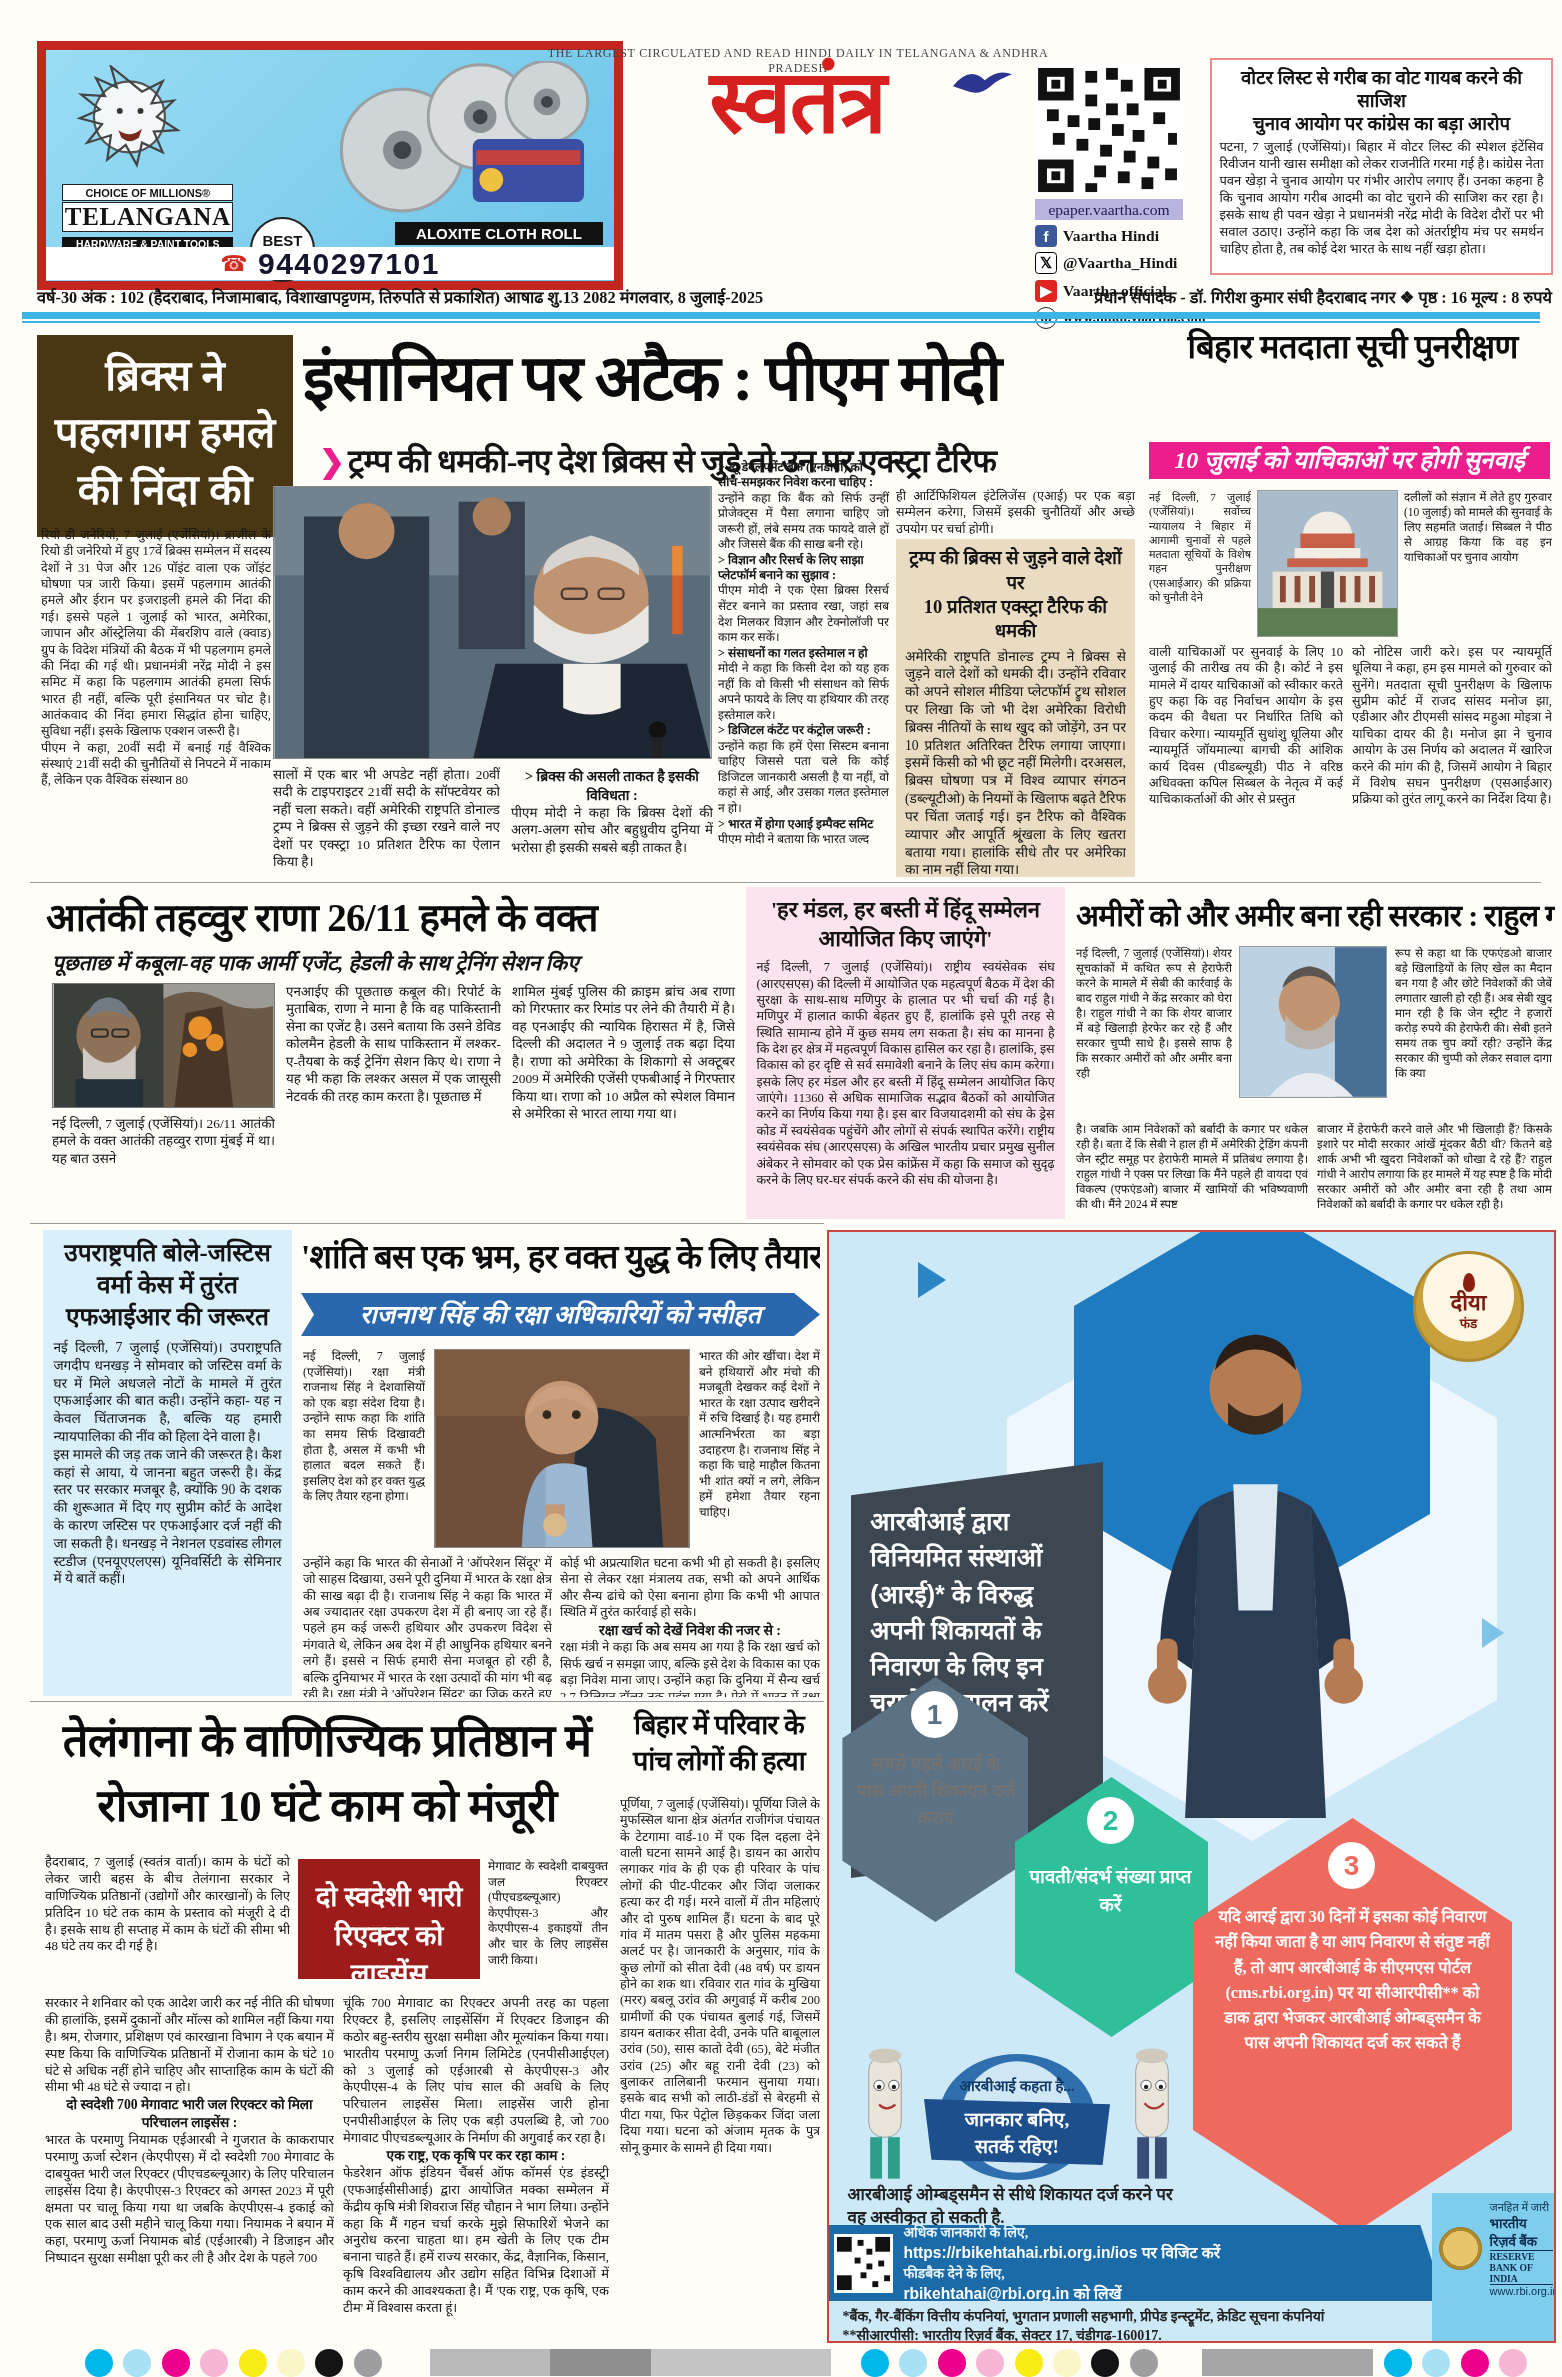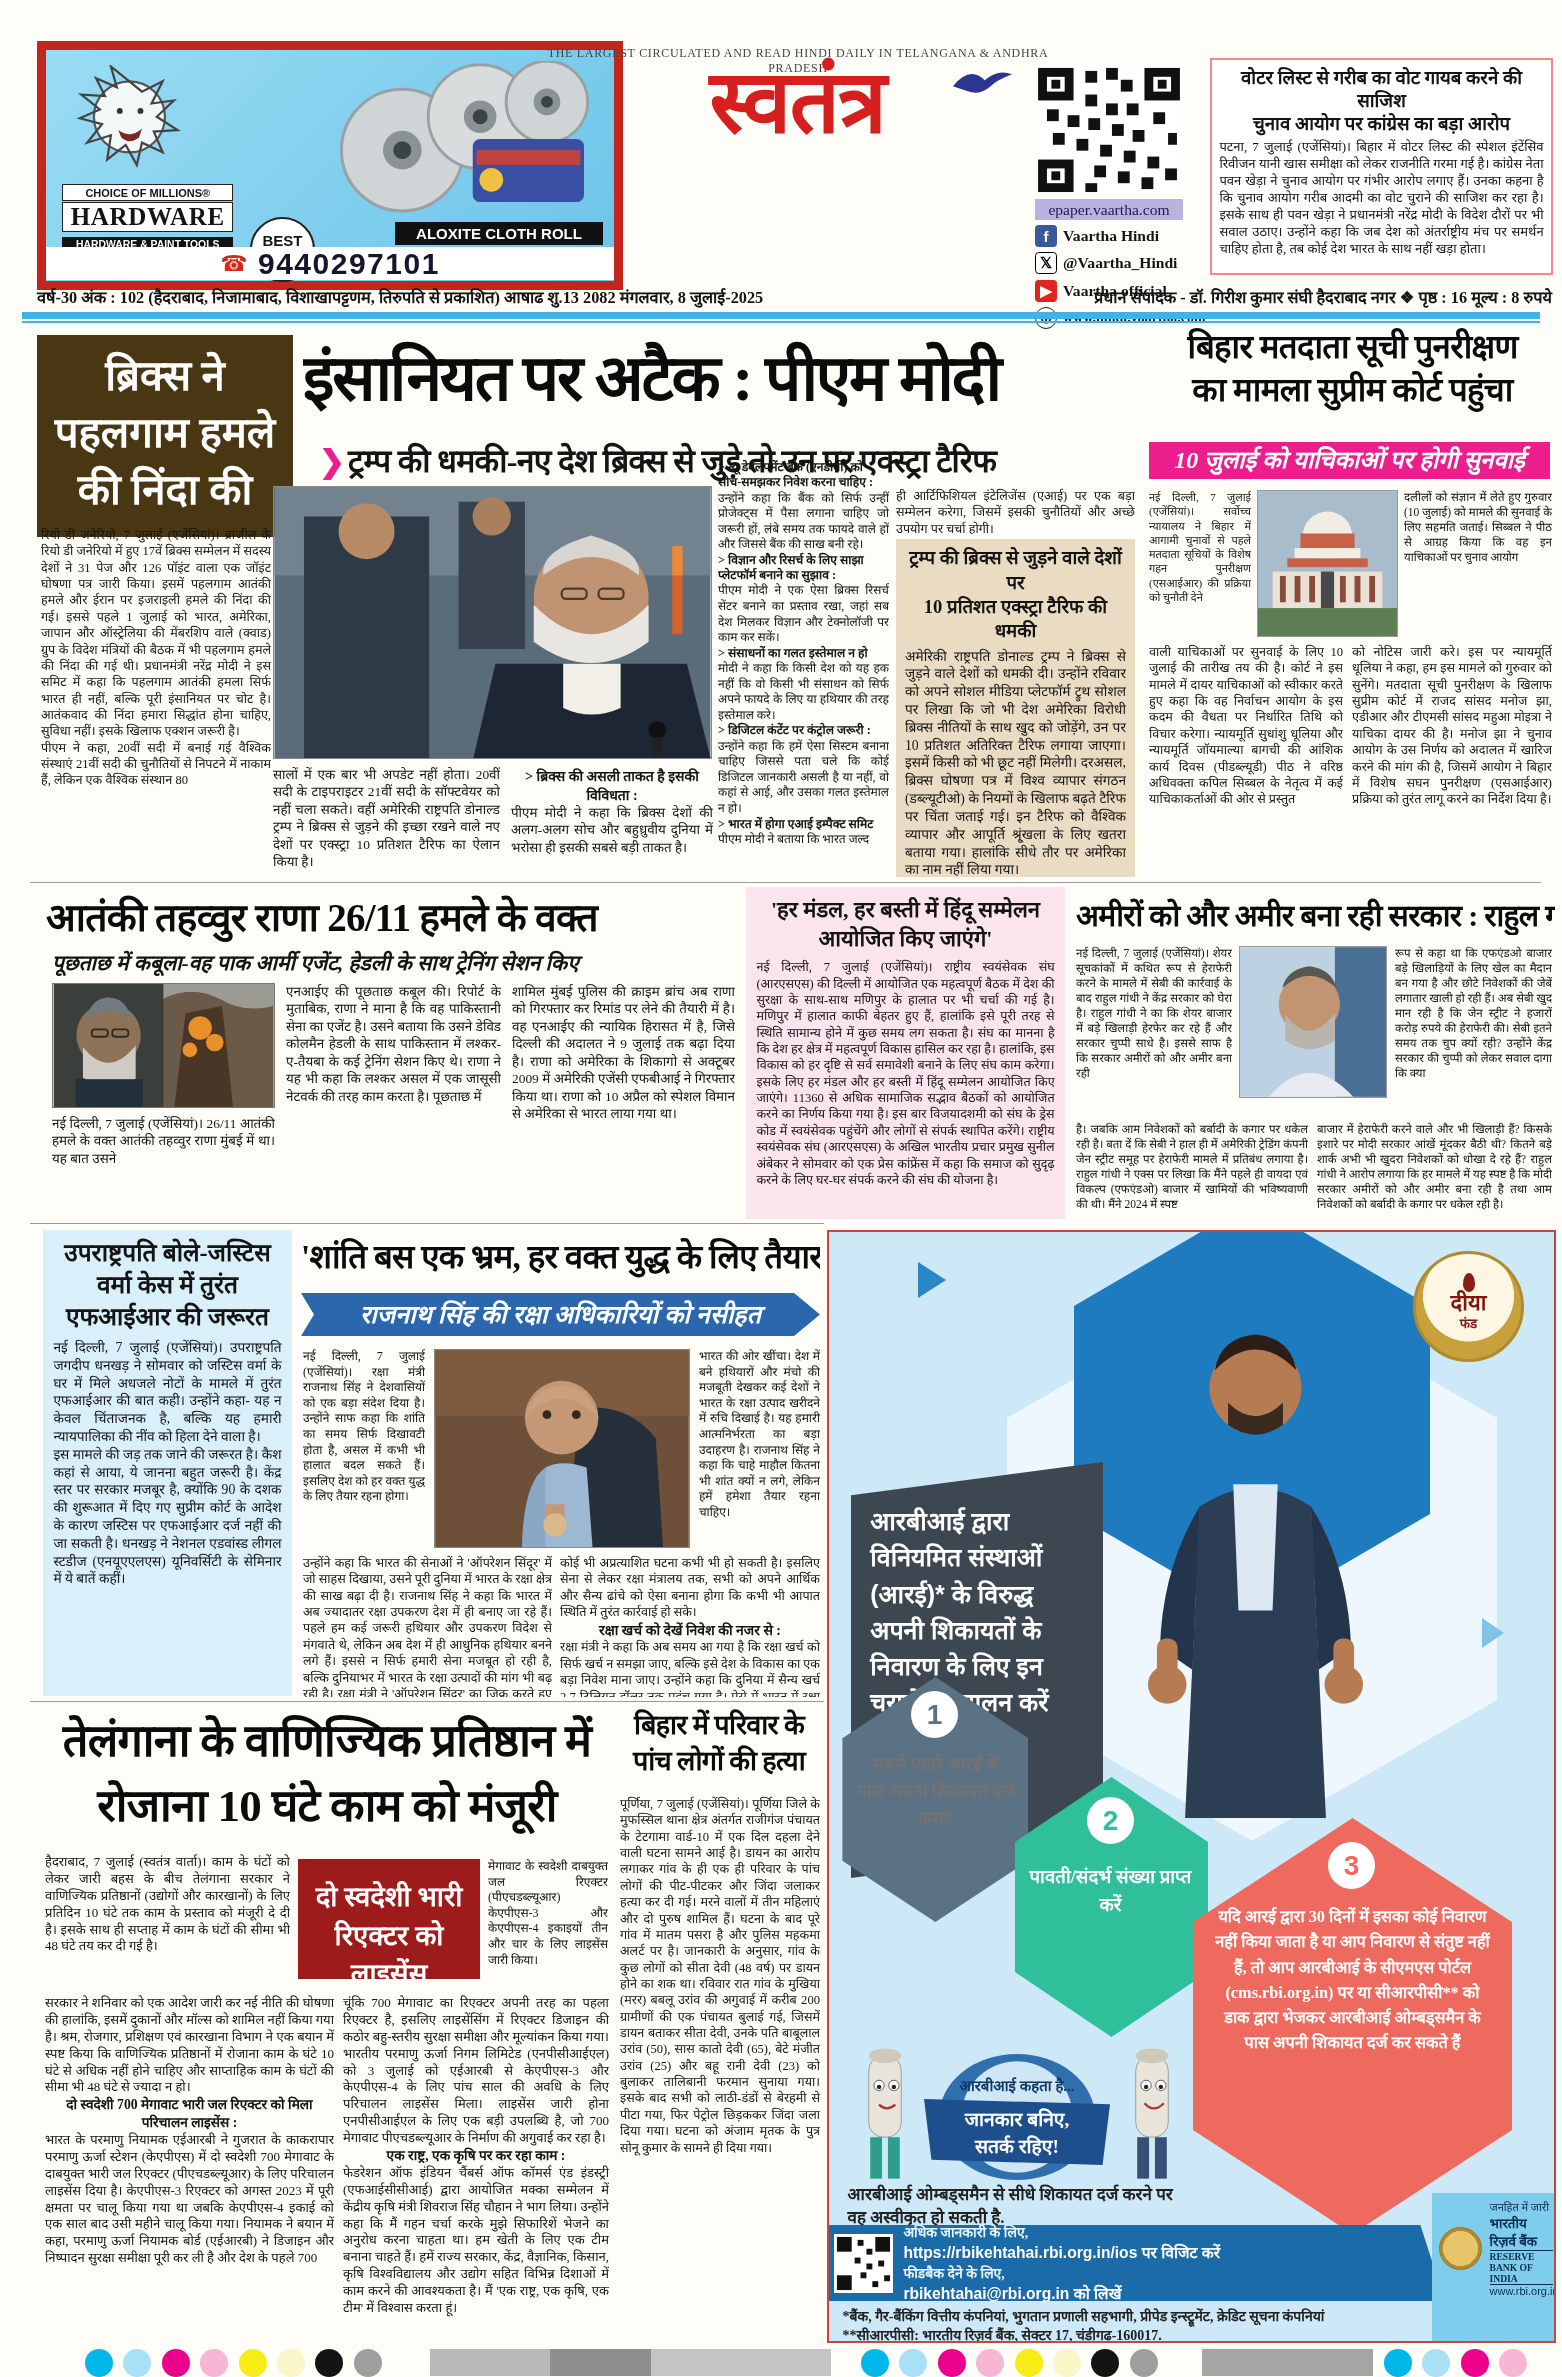--- a/index.html
+++ b/index.html
@@ -24,21 +24,21 @@
 
 <div class="abs" style="left:37px;top:41px;width:586px;height:249px;border:9px solid #c3251f;background:linear-gradient(135deg,#9adcf4,#6cc4e8);">
   <svg class="abs" style="left:13.4px;top:15px;" width="126" height="111" viewBox="0 0 170 150">
     <circle cx="95" cy="70" r="48" fill="#f4f7f8" stroke="#555" stroke-width="3"></circle>
     <path d="M95 22 L70 2 L78 30 L50 18 L62 42 L30 40 L55 60 L28 72 L58 80 L38 105 L70 95 L65 128 L90 108 L105 135 L112 105 L140 118 L128 90 L160 88 L132 70 L155 48 L125 52 L140 22 L112 36 Z" fill="none" stroke="#444" stroke-width="3"></path>
     <circle cx="82" cy="62" r="4" fill="#333"></circle>
       <circle cx="110" cy="62" r="4" fill="#333"></circle>
     <path d="M80 88 Q95 100 112 86 L108 98 Q95 108 84 98 Z" fill="#7a2b20"></path>
   </svg>
   <div class="abs" style="left:16.3px;top:134px;width:171px;background:#fff;border:1.5px solid #222;font-family:'Liberation Sans',sans-serif;font-size:11px;font-weight:bold;text-align:center;padding:1.5px 0;">CHOICE OF MILLIONS®</div>
-  <div class="abs" style="left:16.3px;top:152px;width:171px;background:#fff;border:1.5px solid #222;font-family:'Liberation Serif',serif;font-size:25px;font-weight:bold;text-align:center;letter-spacing:0.7px;">HARDWARE</div>
+  <div class="abs" style="left:16.3px;top:152px;width:171px;background:#fff;border:1.5px solid #222;font-family:'Liberation Serif',serif;font-size:25px;font-weight:bold;text-align:center;letter-spacing:0.7px;">TELANGANA</div>
   <div class="abs" style="left:16.3px;top:187px;width:171px;background:#111;color:#fff;font-family:'Liberation Sans',sans-serif;font-size:10.4px;font-weight:bold;text-align:center;padding:2.2px 0;">HARDWARE &amp; PAINT TOOLS</div>
   <div class="abs" style="left:16.3px;top:208px;width:171px;background:#101820;color:#fff;font-family:'Liberation Sans',sans-serif;font-size:12px;font-weight:bold;text-align:center;padding:2.2px 0;">www.charminarbrush.com</div>
   <div class="abs" style="left:204px;top:167px;width:65px;height:65px;border-radius:50%;background:#fff;border:2.2px solid #222;text-align:center;font-family:'Liberation Sans',sans-serif;font-weight:bold;">
     <div style="font-size:15px;margin-top:13.4px;">BEST</div>
     <div style="font-size:12px;">SELLER</div>
   </div>
   <svg class="abs" style="left:245px;top:11px;" width="319" height="156" viewBox="0 0 430 210">
     <circle cx="150" cy="120" r="82" fill="#cfd4d6" stroke="#9aa0a3" stroke-width="4"></circle>
       <circle cx="150" cy="120" r="26" fill="#8b9296"></circle>
       <circle cx="150" cy="120" r="12" fill="#3c4346"></circle>
@@ -148,21 +148,20 @@
 </div>
 
 <div class="abs hl" style="left:303px;top:332px;width:837px;font-size:64px;letter-spacing:-2.2px;">इंसानियत पर अटैक : पीएम मोदी</div>
 <div class="abs" style="left:319px;top:438px;width:816px;white-space:nowrap;overflow:hidden;">
   <span class="chev" style="font-size:31px;">❯</span>
   <span style="font-size:32px;font-weight:bold;letter-spacing:-0.7px;">ट्रम्प की धमकी-नए देश ब्रिक्स से जुड़े तो उन पर एक्स्ट्रा टैरिफ</span>
 </div>
 
 <div class="abs" style="left:1149px;top:326px;width:407px;text-align:center;">
   <div class="hl" style="font-size:33px;line-height:1.3;">बिहार मतदाता सूची पुनरीक्षण</div>
-  <div class="hl" style="font-size:33px;line-height:1.3;">का मामला सुप्रीम कोर्ट पहुंचा</div>
 </div>
 <div class="abs" style="left:1149px;top:442px;width:401px;height:37px;background:#ec1e8e;color:#fff;font-size:24px;font-weight:bold;font-style:italic;text-align:center;line-height:37px;white-space:nowrap;overflow:hidden;">10 जुलाई को याचिकाओं पर होगी सुनवाई</div>
 
 <div class="abs" style="left:41px;top:499px;width:230px;height:380px;overflow:hidden;margin-top:28px;">
   <div class="bt" style="font-size:12.6px;">रियो डी जनेरियो, 7 जुलाई (एजेंसियां)। ब्राजील के रियो डी जनेरियो में हुए 17वें ब्रिक्स सम्मेलन में सदस्य देशों ने 31 पेज और 126 पॉइंट वाला एक जॉइंट घोषणा पत्र जारी किया। इसमें पहलगाम आतंकी हमले और ईरान पर इजराइली हमले की निंदा की गई। इससे पहले 1 जुलाई को भारत, अमेरिका, जापान और ऑस्ट्रेलिया की मेंबरशिप वाले (क्वाड) ग्रुप के विदेश मंत्रियों की बैठक में भी पहलगाम हमले की निंदा की गई थी। प्रधानमंत्री नरेंद्र मोदी ने इस समिट में कहा कि पहलगाम आतंकी हमला सिर्फ भारत ही नहीं, बल्कि पूरी इंसानियत पर चोट है। आतंकवाद की निंदा हमारा सिद्धांत होना चाहिए, सुविधा नहीं। इसके खिलाफ एक्शन जरूरी है।</div>
   <div class="bt" style="font-size:12.6px;">पीएम ने कहा, 20वीं सदी में बनाई गई वैश्विक संस्थाएं 21वीं सदी की चुनौतियों से निपटने में नाकाम हैं, लेकिन एक वैश्विक संस्थान 80</div>
 </div>
 
 <svg class="abs" style="left:273px;top:486px;border:0.7px solid #888;" width="439" height="273" viewBox="0 0 592 368">
   <rect width="592" height="368" fill="#5a6b7a"></rect>

